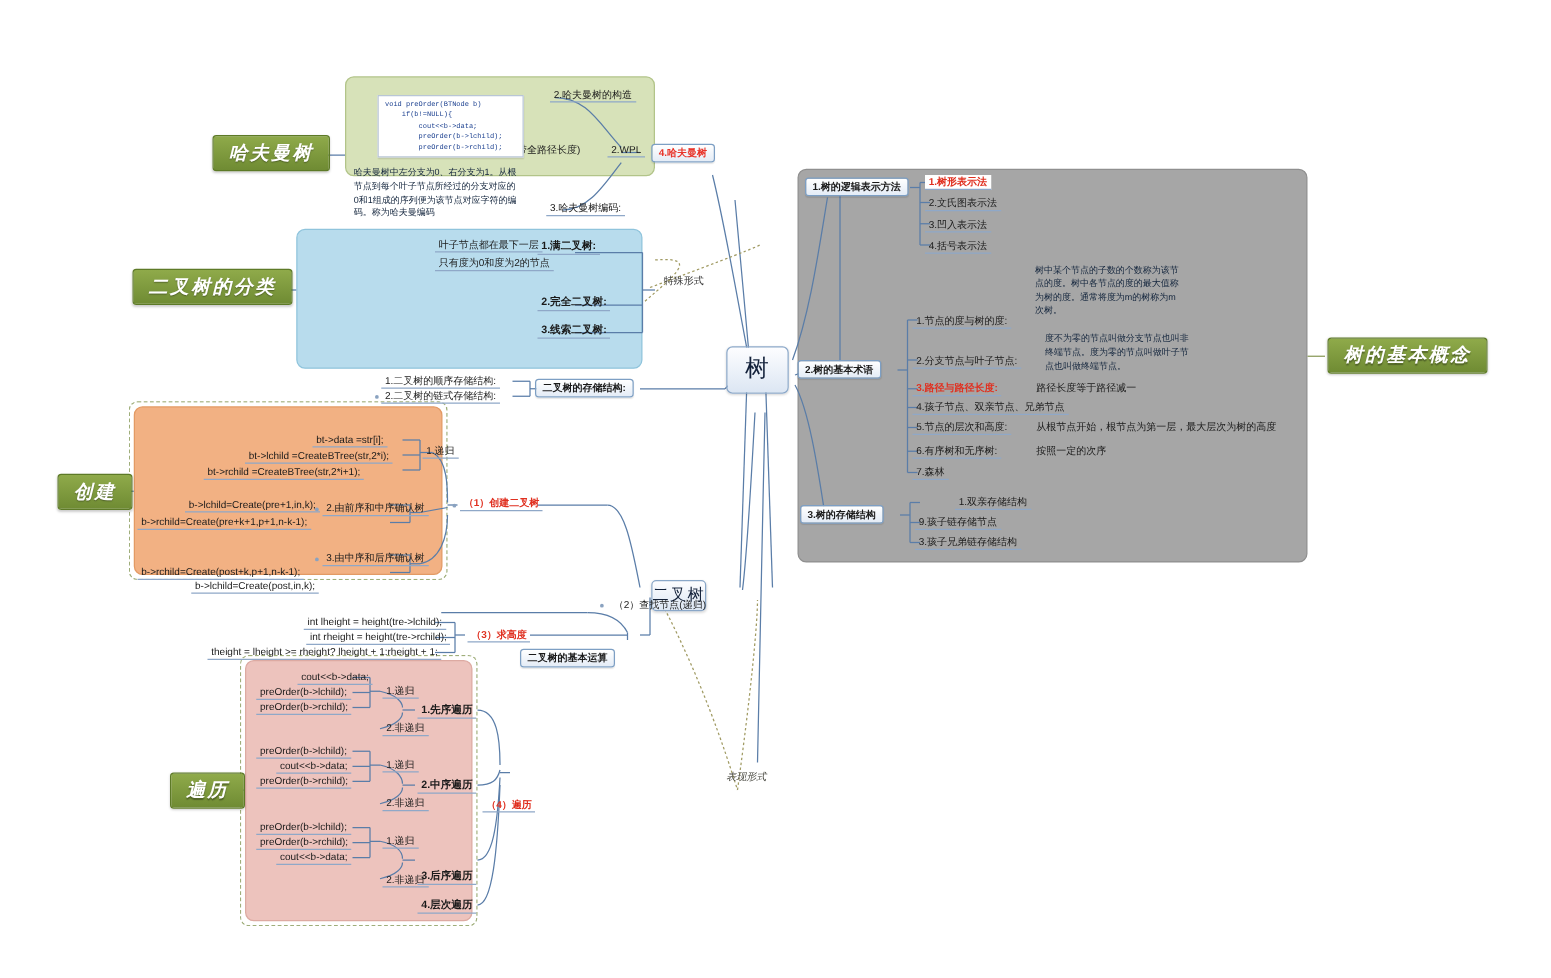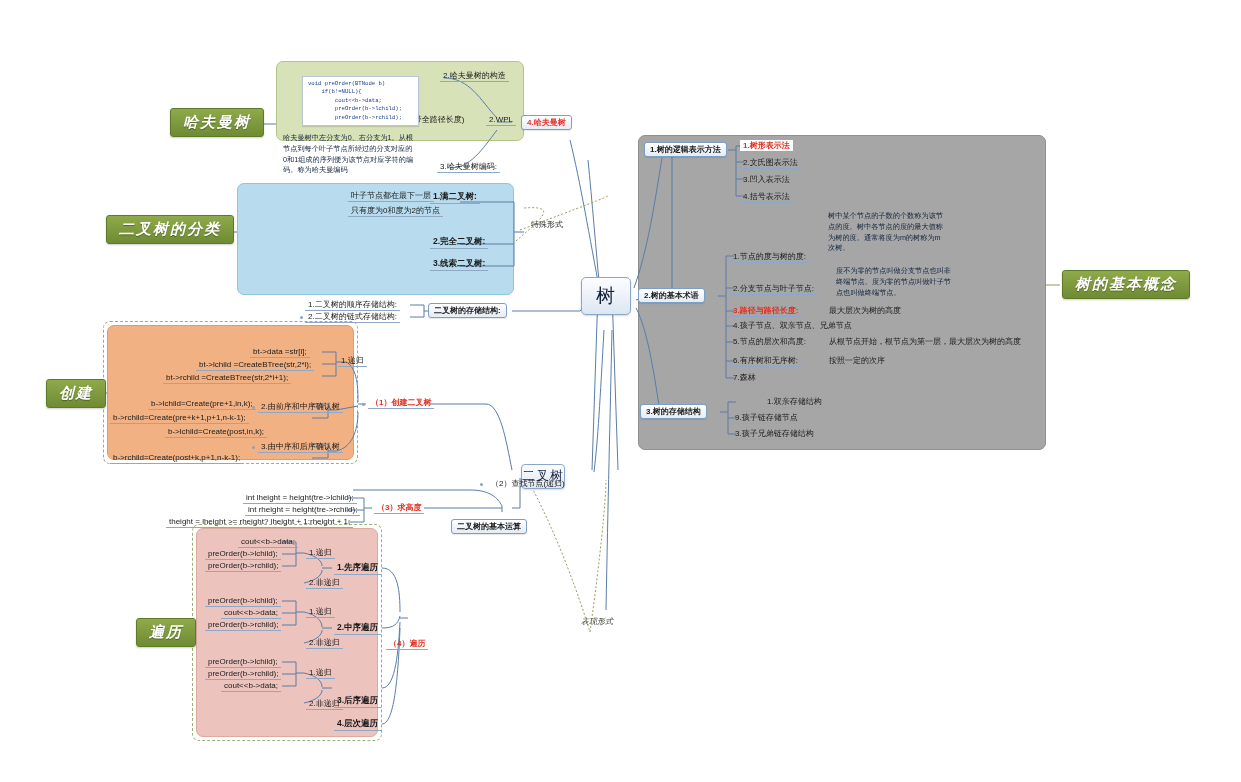--- a/index.html
+++ b/index.html
@@ -335,21 +335,21 @@
   <div class="chip leaf bold" style="left:430px;top:258px;">3.线索二叉树:</div>
 
   <div class="chip leaf" style="left:348px;top:190px;">叶子节点都在最下一层</div>
   <div class="chip leaf" style="left:348px;top:205px;">只有度为0和度为2的节点</div>
 
   <div class="chip boxed bold" style="left:428px;top:303px;">二叉树的存储结构:</div>
   <div class="chip leaf" style="left:305px;top:299px;">1.二叉树的顺序存储结构:</div>
   <div class="chip leaf" style="left:305px;top:311px;">2.二叉树的链式存储结构:</div>
   <div class="bullet" style="left:300px;top:316px;"></div>
 
-  <div class="chip boxed bold" style="left:451px;top:519px;font-family:Liberation Serif, serif;">二叉树的基本运算</div>
+  <div class="chip boxed bold" style="left:416px;top:519px;font-family:Liberation Serif, serif;">二叉树的基本运算</div>
 
   <div class="chip leaf red" style="left:368px;top:397px;">（1）创建二叉树</div>
   <div class="chip leaf nb" style="left:488px;top:478px;">（2）查找节点(递归)</div>
   <div class="chip leaf red" style="left:374px;top:502px;">（3）求高度</div>
   <div class="chip leaf red" style="left:386px;top:638px;">（4）遍历</div>
   <div class="bullet" style="left:362px;top:403px;"></div>
   <div class="bullet" style="left:480px;top:483px;"></div>
 
   <div class="chip leaf" style="left:338px;top:355px;">1.递归</div>
   <div class="chip leaf" style="left:258px;top:401px;">2.由前序和中序确认树</div>
@@ -357,21 +357,21 @@
   <div class="bullet" style="left:252px;top:406px;"></div>
   <div class="bullet" style="left:252px;top:446px;"></div>
 
   <div class="chip leaf" style="left:250px;top:346px;">bt-&gt;data =str[i];</div>
   <div class="chip leaf" style="left:196px;top:359px;">bt-&gt;lchild =CreateBTree(str,2*i);</div>
   <div class="chip leaf" style="left:163px;top:372px;">bt-&gt;rchild =CreateBTree(str,2*i+1);</div>
 
   <div class="chip leaf" style="left:148px;top:398px;">b-&gt;lchild=Create(pre+1,in,k);</div>
   <div class="chip leaf" style="left:110px;top:412px;">b-&gt;rchild=Create(pre+k+1,p+1,n-k-1);</div>
 
-  <div class="chip leaf" style="left:153px;top:426px;margin-left:12px;">b-&gt;lchild=Create(post,in,k);</div>
+  <div class="chip leaf" style="left:153px;top:463px;">b-&gt;lchild=Create(post,in,k);</div>
   <div class="chip leaf" style="left:110px;top:452px;">b-&gt;rchild=Create(post+k,p+1,n-k-1);</div>
 
   <div class="chip leaf" style="left:243px;top:492px;">int lheight = height(tre-&gt;lchild);</div>
   <div class="chip leaf" style="left:245px;top:504px;">int rheight = height(tre-&gt;rchild);</div>
   <div class="chip leaf" style="left:166px;top:516px;">theight = lheight &gt;= rheight? lheight + 1:rheight + 1;</div>
 
   <div class="chip leaf" style="left:238px;top:536px;">cout&lt;&lt;b-&gt;data;</div>
   <div class="chip leaf" style="left:205px;top:548px;">preOrder(b-&gt;lchild);</div>
   <div class="chip leaf" style="left:205px;top:560px;">preOrder(b-&gt;rchild);</div>
   <div class="chip leaf" style="left:306px;top:547px;">1.递归</div>
@@ -408,21 +408,21 @@
 点的度。树中各节点的度的最大值称
 为树的度。通常将度为m的树称为m
 次树。</div>
 
   <div class="chip leaf" style="left:730px;top:283px;">2.分支节点与叶子节点:</div>
   <div class="note nb" style="left:836px;top:266px;width:146px;">度不为零的节点叫做分支节点也叫非
 终端节点。度为零的节点叫做叶子节
 点也叫做终端节点。</div>
 
   <div class="chip leaf red" style="left:730px;top:305px;">3.路径与路径长度:</div>
-  <div class="chip leaf nb" style="left:826px;top:305px;">最大层次为树的高度</div>
+  <div class="chip leaf nb" style="left:826px;top:305px;">路径长度等于路径减一</div>
 
   <div class="chip leaf" style="left:730px;top:320px;">4.孩子节点、双亲节点、兄弟节点</div>
 
   <div class="chip leaf" style="left:730px;top:336px;">5.节点的层次和高度:</div>
   <div class="chip leaf nb" style="left:826px;top:336px;">从根节点开始，根节点为第一层，最大层次为树的高度</div>
 
   <div class="chip leaf" style="left:730px;top:355px;">6.有序树和无序树:</div>
   <div class="chip leaf nb" style="left:826px;top:355px;">按照一定的次序</div>
 
   <div class="chip leaf" style="left:730px;top:372px;">7.森林</div>

